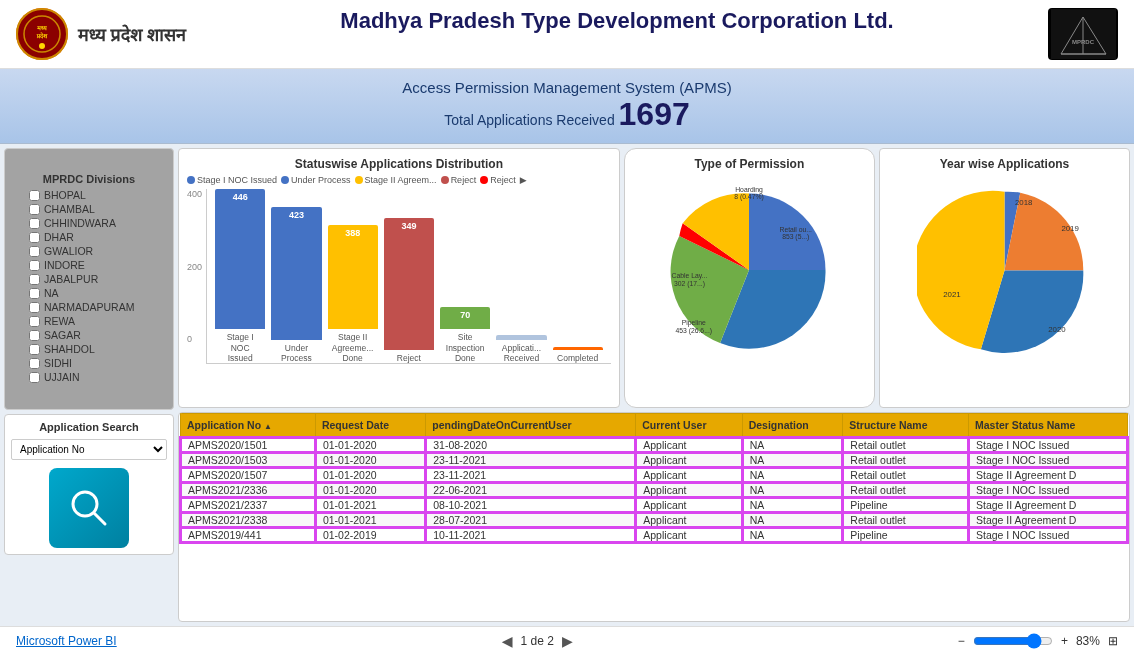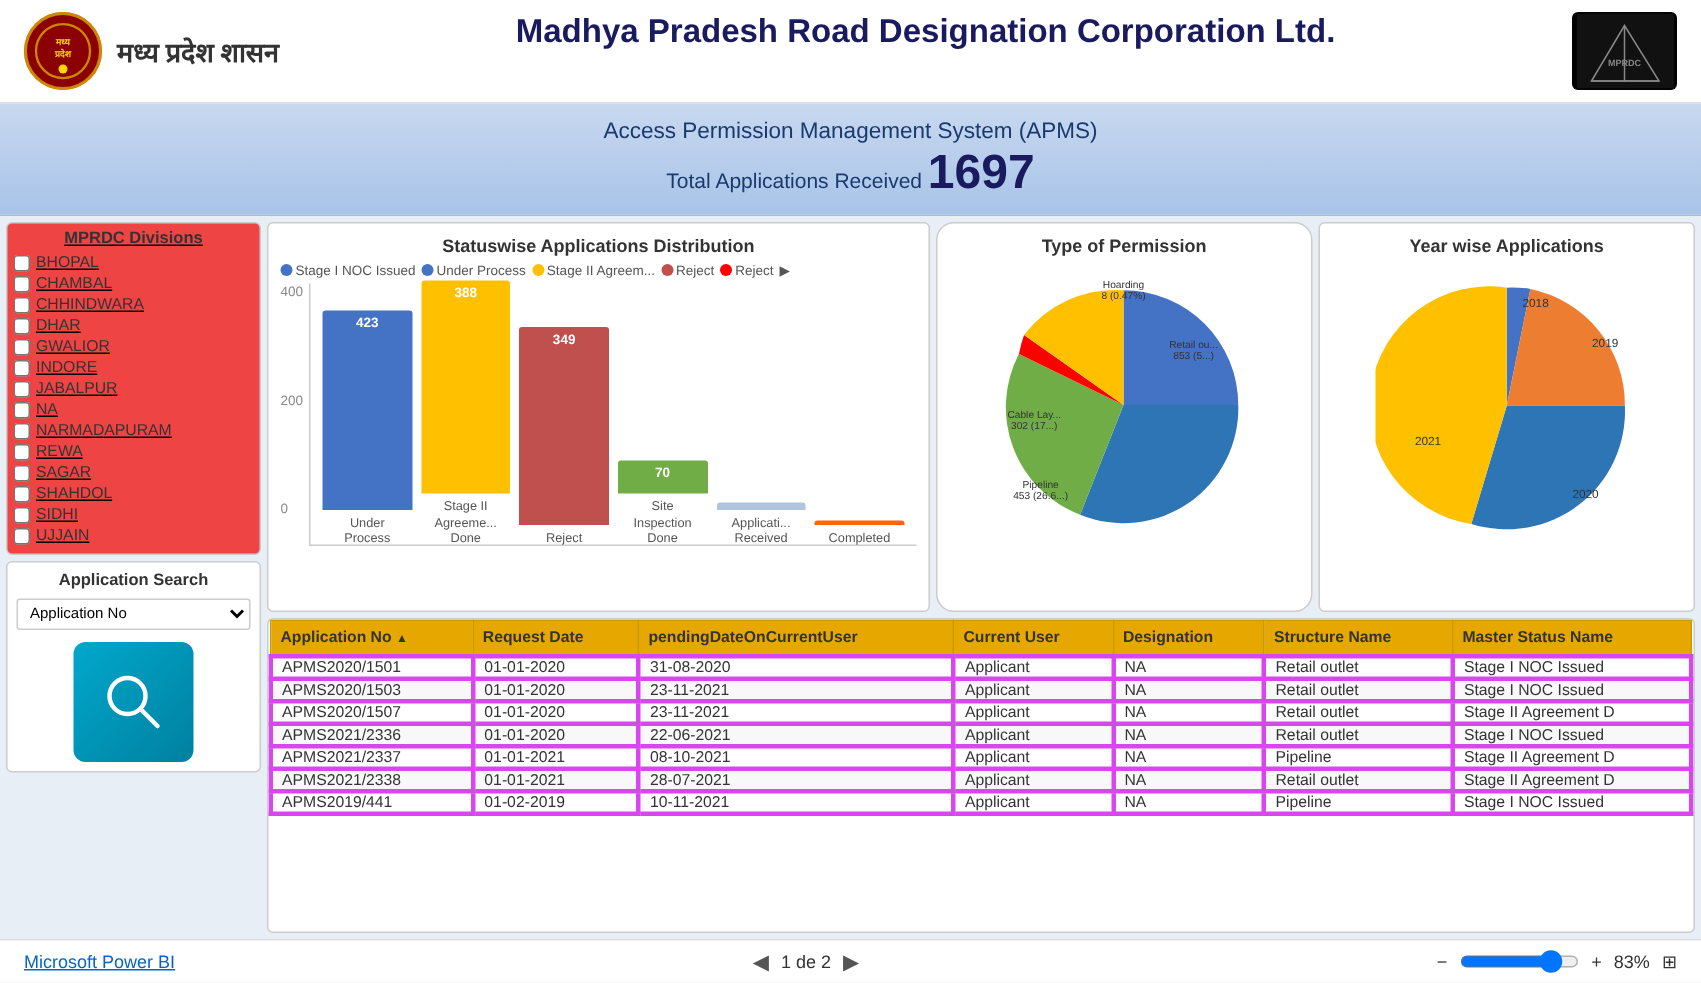--- a/index.html
+++ b/index.html
@@ -19,21 +19,21 @@
     .sub-header-title { font-size: 15px; color: #1a3a6e; font-weight: 500; }
     .sub-header-count { font-size: 14px; color: #1a3a6e; }
     .sub-header-number { font-size: 32px; font-weight: bold; color: #1a1a5e; }
 
     
     .content-area { display: flex; flex: 1; overflow: hidden; background: #e8eef5; gap: 4px; padding: 4px; }
 
     
     .left-panel { width: 170px; display: flex; flex-direction: column; gap: 4px; }
 
-    .divisions-panel { background: #ef4444; border: 1px solid #ccc; border-radius: 4px; padding: 4px; text-decoration: underline; }
+    .divisions-panel { background: #a3a3a3; border: 1px solid #ccc; border-radius: 4px; padding: 24px; }
     .divisions-title { text-align: center; font-size: 11px; font-weight: bold; color: #333; margin-bottom: 4px; }
     .checkbox-item { display: flex; align-items: center; gap: 4px; margin: 2px 0; font-size: 10.5px; color: #333; }
     .checkbox-item input[type=checkbox] { width: 11px; height: 11px; }
 
     .search-panel { background: #fff; border: 1px solid #ccc; border-radius: 4px; padding: 6px; }
     .search-title { text-align: center; font-size: 11px; font-weight: bold; color: #333; margin-bottom: 6px; }
     .search-select { width: 100%; padding: 3px 4px; font-size: 10px; border: 1px solid #ccc; border-radius: 2px; background: #fff; }
     .search-btn { width: 80px; height: 80px; background: linear-gradient(135deg, #00a8cc, #0080a0); border-radius: 8px; display: flex; align-items: center; justify-content: center; margin: 8px auto 0; cursor: pointer; }
 
     
@@ -86,21 +86,21 @@
         <svg width="52" height="52" viewBox="0 0 52 52">
           <circle cx="26" cy="26" r="25" fill="#8B0000" stroke="#cc8800" stroke-width="2"></circle>
           <circle cx="26" cy="26" r="18" fill="none" stroke="#cc8800" stroke-width="1.5"></circle>
           <text x="26" y="22" text-anchor="middle" fill="#FFD700" font-size="6" font-weight="bold">मध्य</text>
           <text x="26" y="30" text-anchor="middle" fill="#FFD700" font-size="6" font-weight="bold">प्रदेश</text>
           <circle cx="26" cy="38" r="3" fill="#FFD700"></circle>
         </svg>
       </div>
       <div style="font-size:18px;font-weight:bold;color:#333;font-family:serif;">मध्य प्रदेश शासन</div>
     </div>
-    <div class="header-main-title">Madhya Pradesh Road Designation Corporation Ltd.</div>
+    <div class="header-main-title">Madhya Pradesh Type Development Corporation Ltd.</div>
     <div class="header-right-logo">
       <svg width="65" height="50" viewBox="0 0 65 50">
         <rect width="65" height="50" fill="#111"></rect>
         <polygon points="10,45 32,8 55,45" fill="none" stroke="#888" stroke-width="1"></polygon>
         <line x1="32" y1="8" x2="32" y2="45" stroke="#888" stroke-width="1"></line>
         <line x1="10" y1="45" x2="55" y2="45" stroke="#888" stroke-width="1"></line>
         <text x="32" y="35" text-anchor="middle" fill="#888" font-size="6">MPRDC</text>
       </svg>
     </div>
   </div>
@@ -223,25 +223,29 @@
             <div class="legend-item">▶</div>
           </div>
           <div style="display:flex; height:175px; position:relative;">
             <div style="display:flex;flex-direction:column;justify-content:space-between;font-size:9px;color:#888;padding-right:4px;padding-bottom:20px;">
               <span>400</span>
               <span>200</span>
               <span>0</span>
             </div>
             <div style="flex:1;border-left:1px solid #ccc;border-bottom:1px solid #ccc;display:flex;align-items:flex-end;gap:6px;padding:0 8px;">
               <div class="bar-group">
+                <div class="bar" style="background:#4472C4;height:140px;width:100%;font-size:9px;">446</div>
+                <div class="bar-label">Stage I<br>NOC<br>Issued</div>
+              </div>
+              <div class="bar-group">
                 <div class="bar" style="background:#4472C4;height:133px;width:100%;font-size:9px;">423</div>
                 <div class="bar-label">Under<br>Process</div>
               </div>
               <div class="bar-group">
-                <div class="bar" style="background:#FFC000;height:142px;width:100%;font-size:9px;">388</div>
+                <div class="bar" style="background:#FFC000;height:104px;width:100%;font-size:9px;">388</div>
                 <div class="bar-label">Stage II<br>Agreeme...<br>Done</div>
               </div>
               <div class="bar-group">
                 <div class="bar" style="background:#C0504D;height:132px;width:100%;font-size:9px;">349</div>
                 <div class="bar-label">Reject</div>
               </div>
               <div class="bar-group">
                 <div class="bar" style="background:#70AD47;height:22px;width:100%;font-size:9px;">70</div>
                 <div class="bar-label">Site<br>Inspection<br>Done</div>
               </div>

